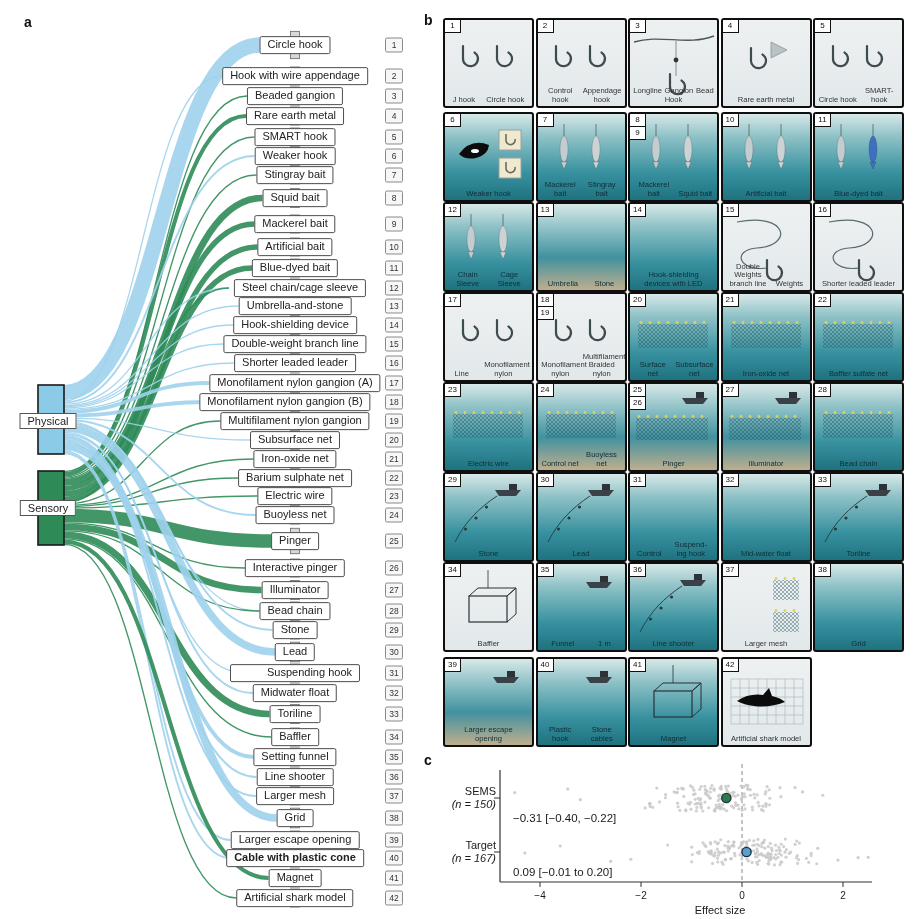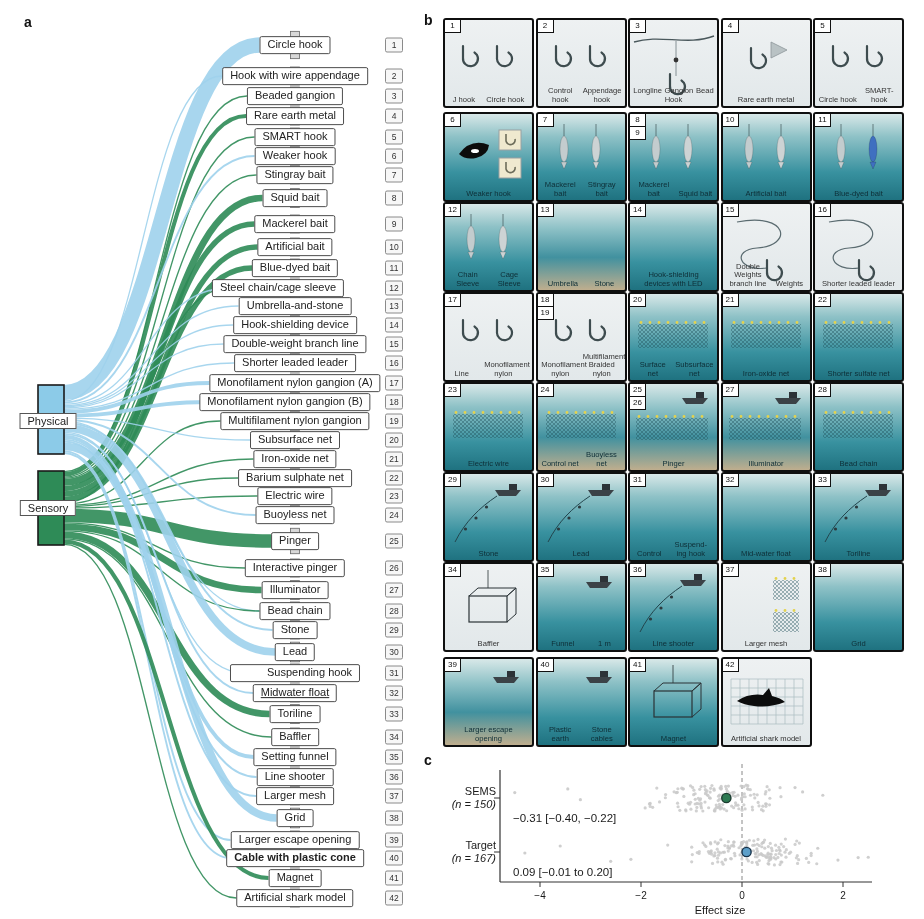--- a/index.html
+++ b/index.html
@@ -148,21 +148,21 @@
       <div class="dev-label" style="left: 295px; top: 175px;">Stingray bait</div>
       <div class="dev-badge" style="left: 394px; top: 175px;">7</div>
       <div class="dev-label" style="left: 295px; top: 198px;">Squid bait</div>
       <div class="dev-badge" style="left: 394px; top: 198px;">8</div>
       <div class="dev-label" style="left: 295px; top: 224px;">Mackerel bait</div>
       <div class="dev-badge" style="left: 394px; top: 224px;">9</div>
       <div class="dev-label" style="left: 295px; top: 247px;">Artificial bait</div>
       <div class="dev-badge" style="left: 394px; top: 247px;">10</div>
       <div class="dev-label" style="left: 295px; top: 268px;">Blue-dyed bait</div>
       <div class="dev-badge" style="left: 394px; top: 268px;">11</div>
-      <div class="dev-label" style="left: 278px; top: 288px;">Steel chain/cage sleeve</div>
+      <div class="dev-label" style="left: 300px; top: 288px;">Steel chain/cage sleeve</div>
       <div class="dev-badge" style="left: 394px; top: 288px;">12</div>
       <div class="dev-label" style="left: 295px; top: 306px;">Umbrella-and-stone</div>
       <div class="dev-badge" style="left: 394px; top: 306px;">13</div>
       <div class="dev-label" style="left: 295px; top: 325px;">Hook-shielding device</div>
       <div class="dev-badge" style="left: 394px; top: 325px;">14</div>
       <div class="dev-label" style="left: 295px; top: 344px;">Double-weight branch line</div>
       <div class="dev-badge" style="left: 394px; top: 344px;">15</div>
       <div class="dev-label" style="left: 295px; top: 363px;">Shorter leaded leader</div>
       <div class="dev-badge" style="left: 394px; top: 363px;">16</div>
       <div class="dev-label" style="left: 295px; top: 383px;">Monofilament nylon gangion (A)</div>
@@ -188,21 +188,21 @@
       <div class="dev-label" style="left: 295px; top: 590px;">Illuminator</div>
       <div class="dev-badge" style="left: 394px; top: 590px;">27</div>
       <div class="dev-label" style="left: 295px; top: 611px;">Bead chain</div>
       <div class="dev-badge" style="left: 394px; top: 611px;">28</div>
       <div class="dev-label" style="left: 295px; top: 630px;">Stone</div>
       <div class="dev-badge" style="left: 394px; top: 630px;">29</div>
       <div class="dev-label" style="left: 295px; top: 652px;">Lead</div>
       <div class="dev-badge" style="left: 394px; top: 652px;">30</div>
       <div class="dev-label" style="left: 295px; top: 673px; padding-left: 36px;">Suspending hook</div>
       <div class="dev-badge" style="left: 394px; top: 673px;">31</div>
-      <div class="dev-label" style="left: 295px; top: 693px; text-decoration: underline;">Midwater float</div>
+      <div class="dev-label" style="left: 295px; top: 693px;">Midwater float</div>
       <div class="dev-badge" style="left: 394px; top: 693px;">32</div>
       <div class="dev-label" style="left: 295px; top: 714px;">Toriline</div>
       <div class="dev-badge" style="left: 394px; top: 714px;">33</div>
       <div class="dev-label" style="left: 295px; top: 737px;">Baffler</div>
       <div class="dev-badge" style="left: 394px; top: 737px;">34</div>
       <div class="dev-label" style="left: 295px; top: 757px;">Setting funnel</div>
       <div class="dev-badge" style="left: 394px; top: 757px;">35</div>
       <div class="dev-label" style="left: 295px; top: 777px;">Line shooter</div>
       <div class="dev-badge" style="left: 394px; top: 777px;">36</div>
       <div class="dev-label" style="left: 295px; top: 796px;">Larger mesh</div>
@@ -484,21 +484,21 @@
           <circle cx="20" cy="28.5" r="1.4" fill="#e3d24e"></circle>
           <circle cx="29" cy="28.5" r="1.4" fill="#e3d24e"></circle>
           <circle cx="38" cy="28.5" r="1.4" fill="#e3d24e"></circle>
           <circle cx="47" cy="28.5" r="1.4" fill="#e3d24e"></circle>
           <circle cx="56" cy="28.5" r="1.4" fill="#e3d24e"></circle>
           <circle cx="65" cy="28.5" r="1.4" fill="#e3d24e"></circle>
           <circle cx="74" cy="28.5" r="1.4" fill="#e3d24e"></circle>
         </svg>
         <div class="cell-badge" style="top: -1px;">22</div>
         <div class="caps one">
-          <span class="cap-ocean">Shorter sulfate net</span>
+          <span class="cap-ocean">Baffler sulfate net</span>
         </div>
       </div>
       <div class="cell bg-ocean" style="left: 23px; top: 382px;">
         <svg class="art" width="87" height="86" viewBox="0 0 87 86">
           <defs>
             <pattern id="xh4" patternUnits="userSpaceOnUse" width="4" height="4">
               <path d="M0,4 L4,0 M0,0 L4,4" stroke="#1d4d57" stroke-width="0.5"></path>
             </pattern>
           </defs>
           <rect x="8" y="30" width="70" height="24" fill="url(#xh4)" opacity="0.8"></rect>
@@ -746,21 +746,21 @@
           <span class="cap-ocean">Larger escape opening</span>
         </div>
       </div>
       <div class="cell bg-ocean" style="left: 115.5px; top: 657px;">
         <svg class="art" width="87" height="86" viewBox="0 0 87 86">
           <polygon points="48,18 74,18 69,24 52,24" fill="#3b4247"></polygon>
           <rect x="62" y="12" width="8" height="6" fill="#2c3237"></rect>
         </svg>
         <div class="cell-badge" style="top: -1px;">40</div>
         <div class="caps">
-          <span class="cap-ocean">Plastic earth</span>
+          <span class="cap-ocean">Plastic hook</span>
           <span class="cap-ocean">Stone cables</span>
         </div>
       </div>
       <div class="cell bg-ocean" style="left: 208px; top: 657px;">
         <svg class="art" width="87" height="86" viewBox="0 0 87 86">
           <rect x="24" y="32" width="38" height="26" fill="none" stroke="#2a3336" stroke-width="1.2"></rect>
           <path d="M24,32 l9,-8 h38 l-9,8 M62,32 l9,-8 v26 l-9,8" fill="none" stroke="#2a3336" stroke-width="1"></path>
           <line x1="43" y1="24" x2="43" y2="6" stroke="#2a3336" stroke-width="0.8"></line>
         </svg>
         <div class="cell-badge" style="top: -1px;">41</div>

